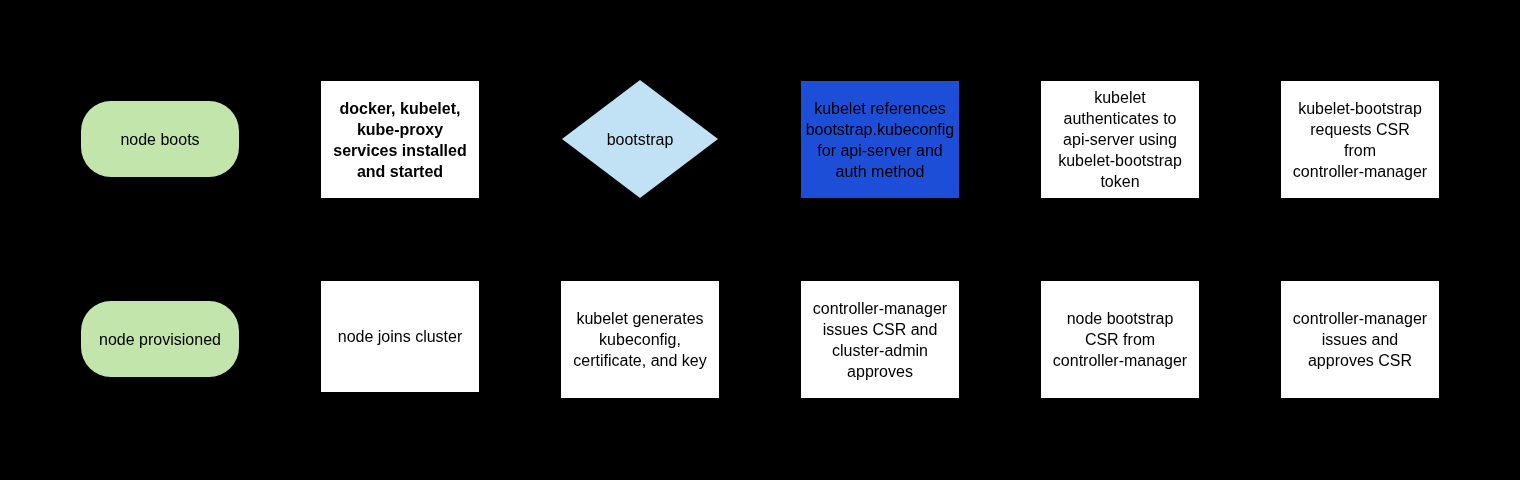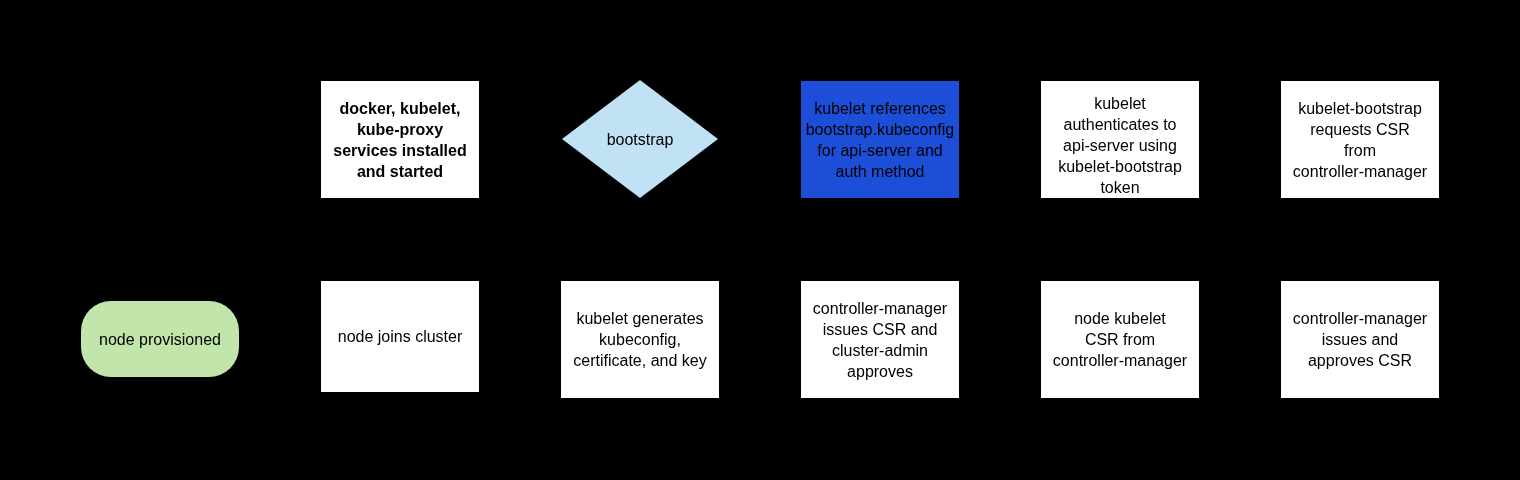--- a/index.html
+++ b/index.html
@@ -48,40 +48,43 @@
   .p9  { left:  561px; top: 281px; width: 158px; height: 117px; }
   .p10 { left:  801px; top: 281px; width: 158px; height: 117px; }
   .p11 { left: 1041px; top: 281px; width: 158px; height: 117px; }
   .p12 { left: 1281px; top: 281px; width: 158px; height: 117px; }
 </style>
 </head>
 <body>
 
 <div class="canvas" style="background: rgb(0, 0, 0);">
 
+  <div class="node terminator p1" style="background: rgb(193, 229, 171);">
+    <span class="lbl">node boots</span>
+  </div>
 
   <div class="node p2" style="background: rgb(255, 255, 255); font-weight: bold;">
     <span class="lbl">docker, kubelet,
 kube-proxy
 services installed
 and started</span>
   </div>
 
   <div class="node decision p3" style="background: rgb(193, 226, 244);">
     <span class="lbl">bootstrap</span>
   </div>
 
   <div class="node p4" style="background: #1d4ed8;">
     <span class="lbl">kubelet references
 bootstrap.kubeconfig
 for api-server and
 auth method</span>
   </div>
 
-  <div class="node p5" style="background: rgb(255, 255, 255); align-items: flex-end;">
+  <div class="node p5" style="background: rgb(255, 255, 255);">
     <span class="lbl">kubelet
 authenticates to
 api-server using
 kubelet-bootstrap
 token</span>
   </div>
 
   <div class="node p6" style="background: rgb(255, 255, 255);">
     <span class="lbl">kubelet-bootstrap
 requests CSR
@@ -104,21 +107,21 @@
   </div>
 
   <div class="node p10" style="background: rgb(255, 255, 255);">
     <span class="lbl">controller-manager
 issues CSR and
 cluster-admin
 approves</span>
   </div>
 
   <div class="node p11" style="background: rgb(255, 255, 255);">
-    <span class="lbl">node kubelet
+    <span class="lbl">node bootstrap
 CSR from
 controller-manager</span>
   </div>
 
   <div class="node p12" style="background: rgb(255, 255, 255);">
     <span class="lbl">controller-manager
 issues and
 approves CSR</span>
   </div>
 

